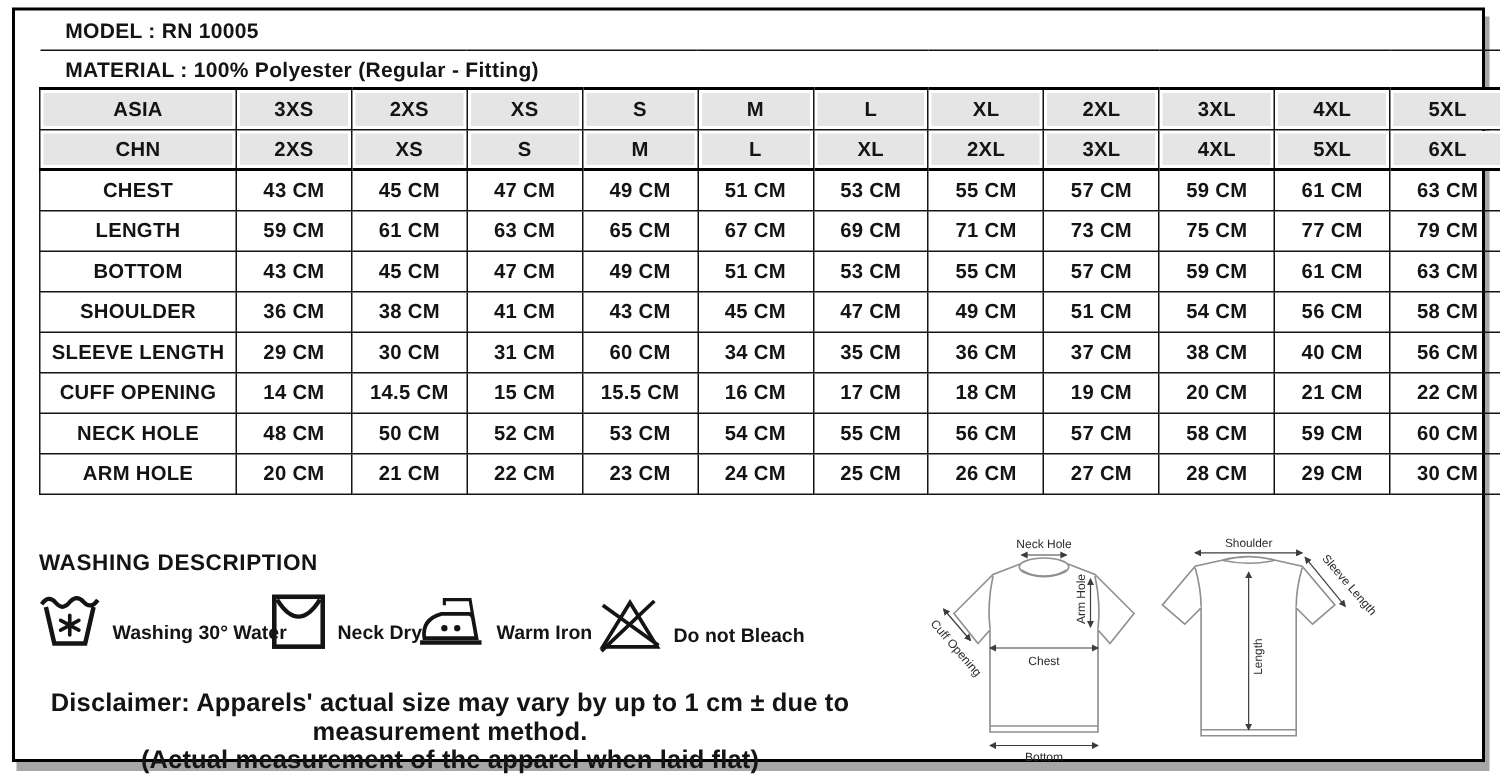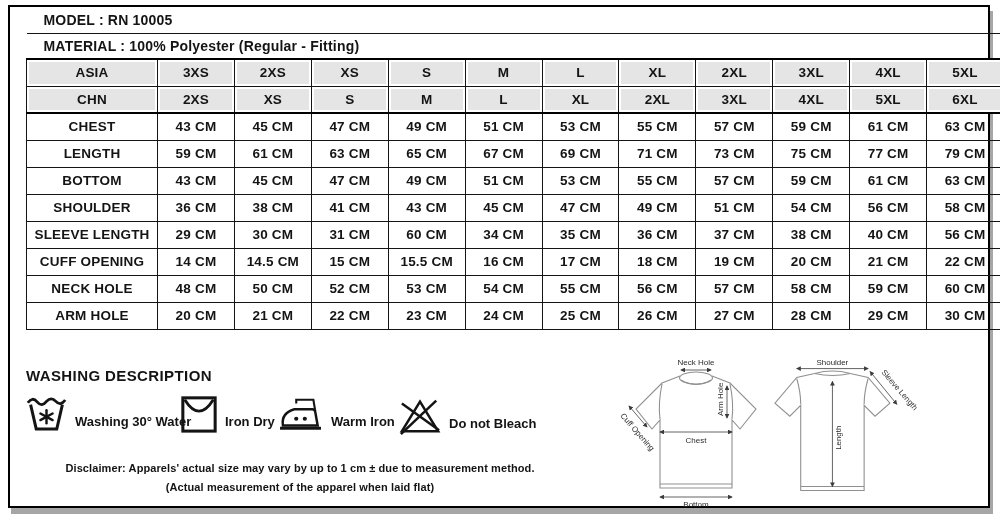--- a/index.html
+++ b/index.html
@@ -16,21 +16,21 @@
   tr.info-row .info-value { font-weight:bold; }
   td.row-label { text-align:left; padding-left:11px; }
   tr.gray td { background:#e5e5e5; box-shadow:inset 0 0 0 2px #fff; }
   tr.sep-top td { border-top:2.2px solid #000; }
   .wash-area { position:absolute; left:0; top:349px; width:978px; height:150px; background:#fff; }
   .wash-title { position:absolute; left:16px; top:11px; font-size:15px; font-weight:bold; letter-spacing:.4px; }
   .wash-item { position:absolute; top:38px; display:flex; align-items:flex-end; }
   .wash-item .wash-label { font-size:13px; font-weight:bold; margin-left:7px; padding-bottom:5px; white-space:nowrap; }
   .wash-item svg { display:block; }
   .disclaimer { position:absolute; left:0; top:103px; width:580px; text-align:center;
-    font-size:11px; font-weight:600; line-height:19px; letter-spacing:.1px; }
+    font-size:17px; font-weight:600; line-height:19px; letter-spacing:.1px; }
   .shirt-svg { position:absolute; }
   .shirt-svg text { font-family:"Liberation Sans", sans-serif; font-size:8px; fill:#2b2b2b; }
   .shirt-line { stroke:#909090; stroke-width:1.1; fill:none; }
   .dim-line { stroke:#3c3c3c; stroke-width:0.8; fill:none; }
 </style>
 </head>
 <body>
 
 <div class="sheet">
 
@@ -226,21 +226,21 @@
         </g>
       </svg>
       <span class="wash-label">Washing 30° Water</span>
     </div>
 
     <div class="wash-item" style="left:170px;">
       <svg width="38" height="40" viewBox="0 0 40 42">
         <rect x="3" y="4" width="34" height="35" fill="none" stroke="#141414" stroke-width="3.2"></rect>
         <path d="M5 6 Q20 30 35 6" fill="none" stroke="#141414" stroke-width="3"></path>
       </svg>
-      <span class="wash-label">Iron Dry</span>
+      <span class="wash-label">Neck Dry</span>
     </div>
 
     <div class="wash-item" style="left:268px;">
       <svg width="46" height="40" viewBox="0 0 48 42">
         <path d="M39 18 L37 6 L19 6 L19 10" fill="none" stroke="#141414" stroke-width="2.2"></path>
         <path d="M5 33 Q3 20 17 16 L36 16 Q38.5 16 39 19 L41.5 33 Z" fill="none" stroke="#141414" stroke-width="2.6"></path>
         <line x1="2" y1="36" x2="45" y2="36" stroke="#141414" stroke-width="3.2"></line>
         <circle cx="19" cy="26" r="2.2" fill="#141414"></circle>
         <circle cx="28" cy="26" r="2.2" fill="#141414"></circle>
       </svg>

